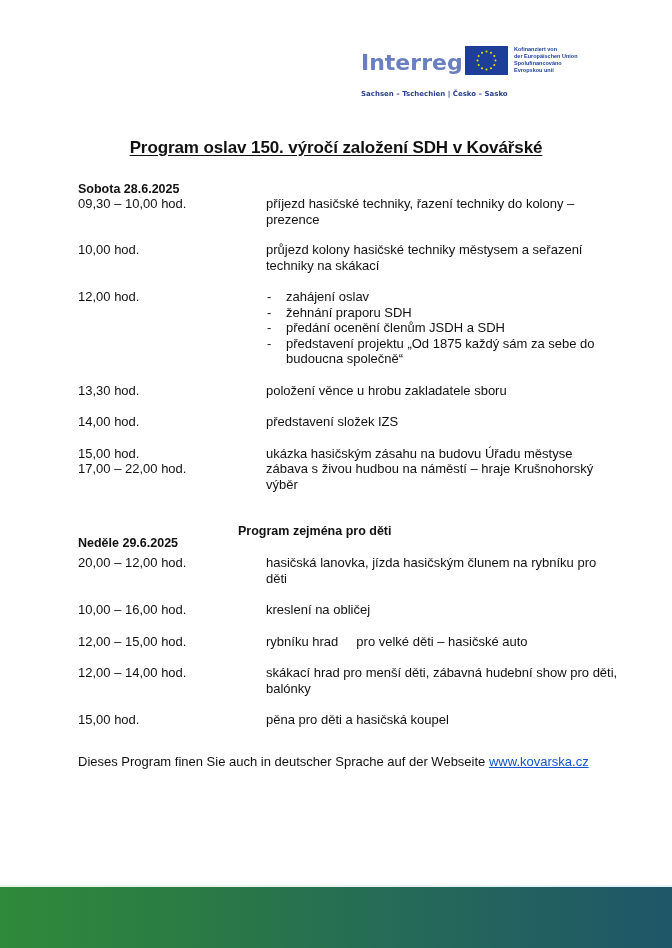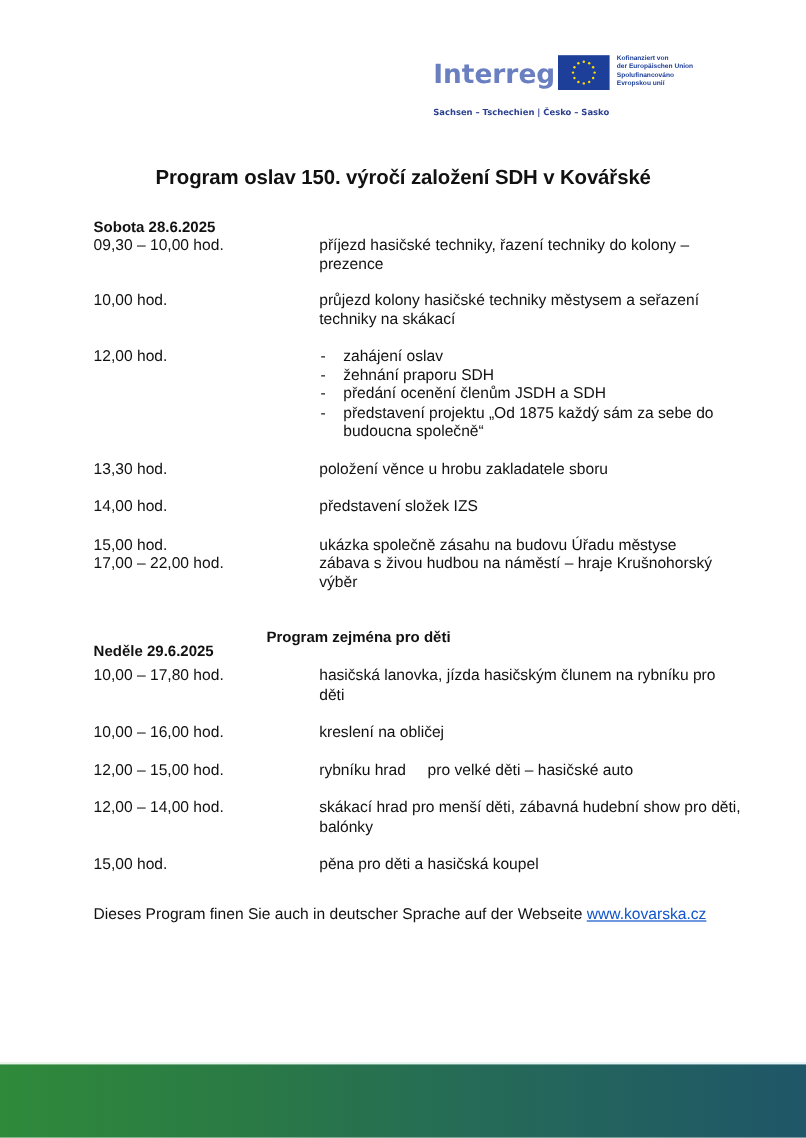--- a/index.html
+++ b/index.html
@@ -28,29 +28,29 @@
     .region-line {
       position: absolute; left: 361px; top: 90px;
       font-size: 7px; font-weight: bold; color: #2a3f8f;
       font-family: "DejaVu Sans", sans-serif; white-space: nowrap;
     }
 
     
     .doc-title {
       position: absolute; left: 0; width: 672px; top: 138px;
       text-align: center; font-weight: bold; font-size: 17px;
-      text-underline-offset: 2px;
+      text-decoration: underline; text-underline-offset: 2px;
       letter-spacing: -0.1px;
     }
 
     .day-heading {
       position: absolute; left: 78px; font-weight: bold; font-size: 12.5px; margin-top: 12px;
     }
     .day-subheading {
-      position: absolute; left: 222px; font-weight: bold; font-size: 12.5px;
+      position: absolute; left: 238px; font-weight: bold; font-size: 12.5px;
     }
 
     .row { position: absolute; left: 78px; width: 520px; font-size: 13px; line-height: 15.5px; }
     .row .time { position: absolute; left: 0; top: 0; width: 144px; white-space: nowrap; }
     .row .desc { position: absolute; left: 144px; top: 0; width: 352px; margin-left: 44px; }
     .row .desc ul { list-style: none; margin: 0; padding: 0; }
     .row .desc li { position: relative; padding-left: 20px; }
     .row .desc li .dash { position: absolute; left: 1px; top: 0; }
 
     .note {
@@ -129,33 +129,33 @@
     <div class="desc">položení věnce u hrobu zakladatele sboru</div>
   </div>
 
   <div class="row" style="top:414px;">
     <div class="time">14,00 hod.</div>
     <div class="desc">představení složek IZS</div>
   </div>
 
   <div class="row" style="top:446px;">
     <div class="time">15,00 hod.</div>
-    <div class="desc">ukázka společně zásahu na budovu Úřadu městyse</div>
+    <div class="desc">ukázka hasičským zásahu na budovu Úřadu městyse</div>
   </div>
 
   <div class="row" style="top:461px;">
     <div class="time">17,00 – 22,00 hod.</div>
     <div class="desc">zábava s živou hudbou na náměstí – hraje Krušnohorský výběr</div>
   </div>
 
   <div class="day-heading" style="top:524px;">Neděle 29.6.2025</div>
   <div class="day-subheading" style="top:524px;">Program zejména pro děti</div>
 
   <div class="row" style="top:555px;">
-    <div class="time">10,00 – 17,80 hod.</div>
+    <div class="time">20,00 – 12,00 hod.</div>
     <div class="desc">hasičská lanovka, jízda hasičským člunem na rybníku pro děti</div>
   </div>
 
   <div class="row" style="top:602px;">
     <div class="time">10,00 – 16,00 hod.</div>
     <div class="desc">kreslení na obličej</div>
   </div>
 
   <div class="row" style="top:634px;">
     <div class="time">12,00 – 15,00 hod.</div>

